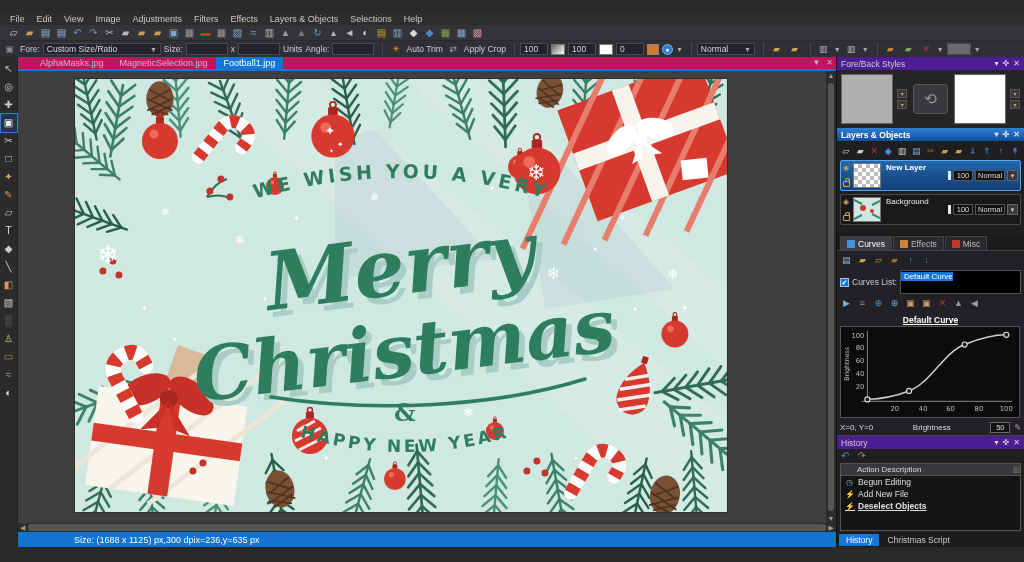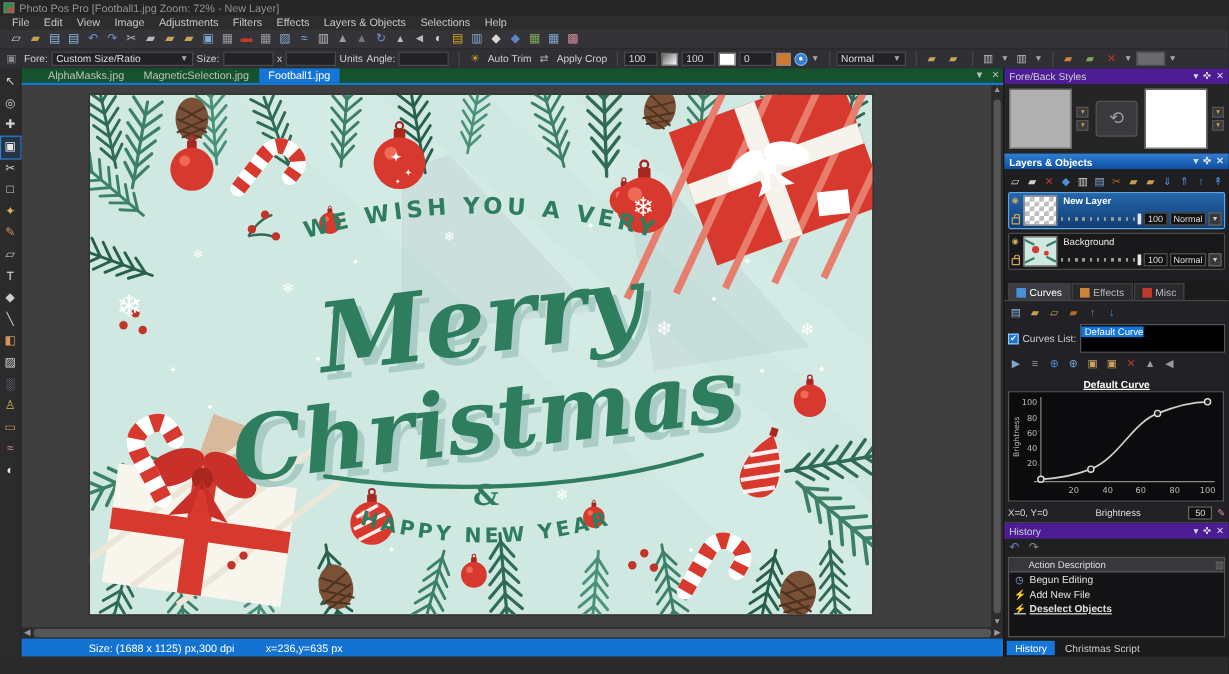--- a/index.html
+++ b/index.html
@@ -38,39 +38,39 @@
 
   
   .main { position:absolute; top:57px; left:0; right:0; bottom:15px; display:flex; }
 
   .tool-palette { width:18px; background:#2b2b2b; border-right:1px solid #222; display:flex;
     flex-direction:column; align-items:center; padding-top:3px; gap:0; }
   .tool { width:16px; height:18px; font-size:10px; line-height:18px; text-align:center; cursor:default; }
   .tool[data-active="true"] { outline:1px solid #2f7fd4; background:#243546; }
 
   .center-col { flex:1; display:flex; flex-direction:column; min-width:0; }
-  .doc-tabbar { height:14px; background:#14532d; display:flex; align-items:flex-end;
+  .doc-tabbar { height:14px; background:#be185d; display:flex; align-items:flex-end;
     border-bottom:2px solid #1576d8; font-size:9px; padding-left:14px; position:relative; }
   .doc-tab { padding:1px 8px 1px 8px; color:#c0c0c0; cursor:default; }
   .doc-tab[data-active="true"] { background:#1576d8; color:#fff; }
   .tabbar-ctrl { position:absolute; right:3px; bottom:2px; display:flex; gap:6px; color:#bbb; font-size:8px; }
 
   .canvas-viewport { flex:1; background:#3f3f3f; position:relative; overflow:hidden; }
   .card-wrap { position:absolute; top:8px; left:50%; transform:translateX(-54%); width:652px; height:433px;
     box-shadow:0 0 0 1px #2e2e2e; }
   .vscroll { position:absolute; top:0; right:0; width:10px; bottom:0; background:#2c2c2c;
     display:flex; flex-direction:column; justify-content:space-between; align-items:center; }
   .vscroll .thumb { position:absolute; top:12px; bottom:12px; left:2px; width:6px; background:#565656; border-radius:3px; }
   .hscroll { height:9px; background:#2c2c2c; position:relative; }
   .hscroll .thumb { position:absolute; left:10px; right:10px; top:1px; height:7px; background:#565656; border-radius:3px; }
   .scroll-arrow { font-size:7px; color:#9a9a9a; line-height:9px; }
   .hscroll .scroll-arrow { position:absolute; top:0; }
 
   .statusbar { height:15px; background:#1273d2; color:#fff; font-size:9px; display:flex;
-    align-items:center; gap:26px; padding-left:56px; }
+    align-items:center; padding-left:56px; }
 
   
   .right-col { width:188px; background:#202020; border-left:1px solid #111; display:flex; flex-direction:column; font-size:8.5px; }
   .panel-header { height:13px; background:#4c1d95; display:flex; align-items:center; padding:0 4px;
     color:#cfcfcf; font-size:8.5px; }
   .panel-header.blue { background:linear-gradient(#2f7fd4,#0d4ea0); color:#fff; font-weight:bold; }
   .ph-title { flex:1; }
   .ph-ctrl { display:flex; gap:4px; font-size:8px; color:#ddd; }
 
   .fbs-body { height:58px; background:#252525; display:flex; align-items:center; padding:0 4px; gap:4px; }
@@ -90,21 +90,21 @@
   .lr-icons { display:flex; flex-direction:column; justify-content:space-between; padding:1px 0; }
   .eye-icon { font-size:7px; color:#cfa85a; line-height:7px; }
   .lock-icon { width:7px; height:6px; border:1px solid #cfa85a; border-radius:1px; position:relative; }
   .lock-icon::before { content:""; position:absolute; left:1px; top:-4px; width:3px; height:3px;
     border:1px solid #cfa85a; border-bottom:none; border-radius:3px 3px 0 0; }
   .lr-thumb { width:28px; height:25px; border:1px solid #777; }
   .thumb-checker { background:#fff; background-image:
       linear-gradient(45deg,#bbb 25%,transparent 25%,transparent 75%,#bbb 75%),
       linear-gradient(45deg,#bbb 25%,transparent 25%,transparent 75%,#bbb 75%);
     background-size:8px 8px; background-position:0 0,4px 4px; }
-  .lr-main { flex:1; display:flex; flex-direction:column; justify-content:space-between; min-width:0; }
+  .lr-main { flex:1; display:flex; flex-direction:row; justify-content:space-between; min-width:0; }
   .lr-name { font-size:8px; color:#e8e8e8; padding-left:2px; white-space:nowrap; overflow:hidden; }
   .layer-row[data-selected="true"] .lr-name { font-weight:bold; color:#fff; }
   .lr-controls { display:flex; align-items:center; gap:2px; }
   .lr-slider { flex:1; height:3px; background:repeating-linear-gradient(90deg,#9a9a9a 0 2px,transparent 2px 6px);
     position:relative; }
   .lr-slider .sl-thumb { position:absolute; right:0; top:-3px; width:3px; height:9px; background:#e8e8e8; }
   .lr-val { width:20px; height:11px; background:#111; border:1px solid #555; color:#ddd; font-size:7.5px;
     text-align:center; line-height:10px; }
   .lr-blend { width:30px; height:11px; background:#111; border:1px solid #555; color:#ddd; font-size:7.5px;
     line-height:10px; padding-left:2px; overflow:hidden; white-space:nowrap; }
@@ -147,24 +147,20 @@
   .bottom-tab[data-active="true"] { background:#1576d8; color:#fff; }
 
   .hintbar { position:absolute; left:0; right:0; bottom:0; height:15px; background:#1273d2; color:#fff;
     font-size:9px; display:flex; align-items:center; padding-left:4px; }
 </style>
 </head>
 <body>
 
 <div id="app">
 
-  <div class="titlebar">
-    <span class="app-icon"></span>
-    <span>Photo Pos Pro [Football1.jpg Zoom: 72% - New Layer]</span>
-  </div>
 
   <div class="menubar">
 
   <span class="menu-item">File</span>
       <span class="menu-item">Edit</span>
       <span class="menu-item">View</span>
       <span class="menu-item">Image</span>
       <span class="menu-item">Adjustments</span>
       <span class="menu-item">Filters</span>
       <span class="menu-item">Effects</span>

